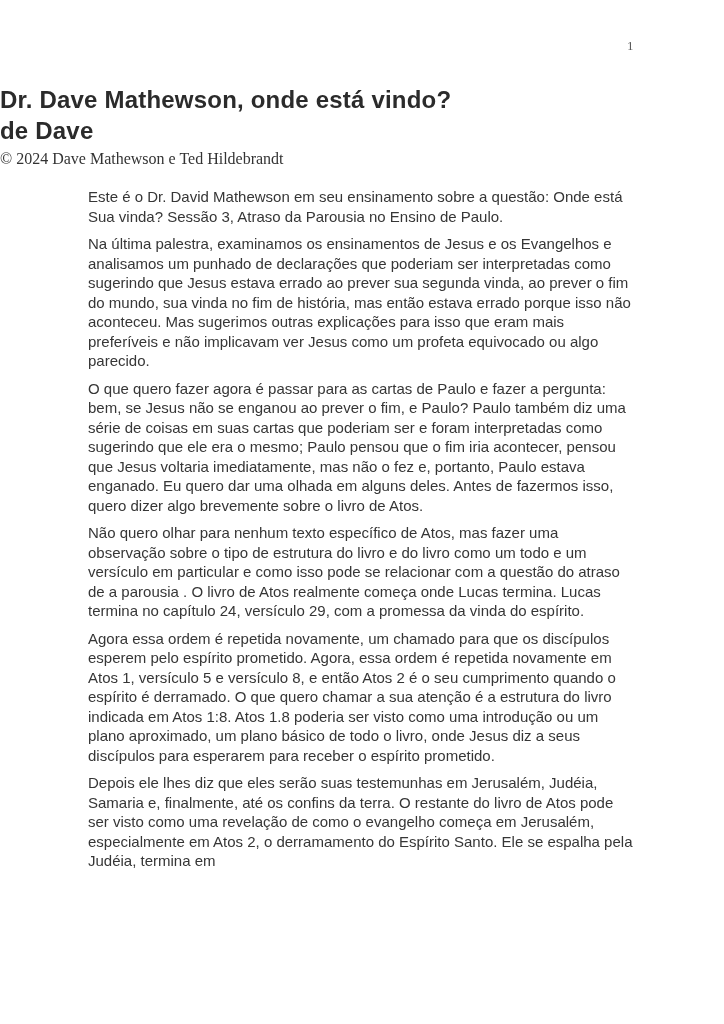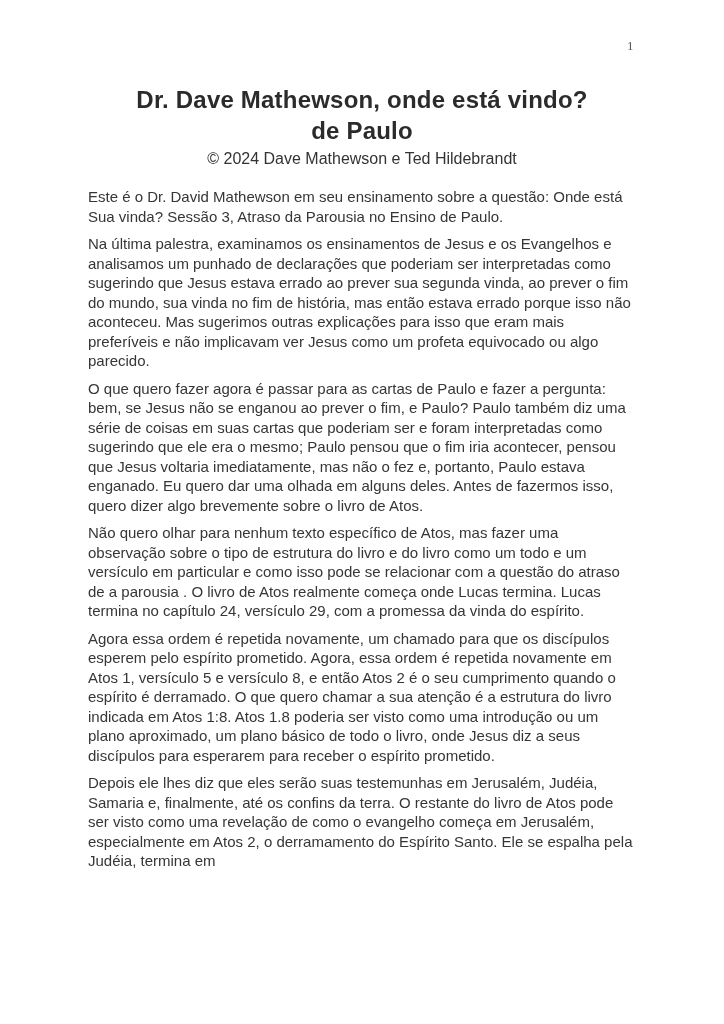--- a/index.html
+++ b/index.html
@@ -21,33 +21,32 @@
   .page-number {
     position: absolute;
     top: 38px;
     left: 627px;
     font-family: "Liberation Serif", serif;
     font-size: 13px;
     color: #5a5a5a;
   }
   .doc-header {
     padding-top: 84px;
-    text-align: center;
   }
   .doc-title {
     font-size: 24px;
     line-height: 31px;
     font-weight: 700;
     color: #2b2b2b;
     letter-spacing: 0.2px;
   }
   .title-line { display: block; }
   .copyright {
     margin-top: 3px;
-    font-family: Liberation Sans, sans-serif;
+    font-family: Liberation Serif, serif;
     font-size: 16px;
     line-height: 20px;
     color: #333333;
     font-weight: 400;
   }
   .doc-body {
     margin-top: 18px;
     padding-left: 88px;
     padding-right: 86px;
   }
@@ -63,21 +62,21 @@
 </head>
 <body>
 
 <div class="page">
 
   <div class="page-number">1</div>
 
   <header class="doc-header">
     <h1 class="doc-title">
       <span class="title-line">Dr. Dave Mathewson, onde está vindo?</span>
-      <span class="title-line">de Paulo</span>
+      <span class="title-line">de Dave</span>
     </h1>
     <div class="copyright">© 2024 Dave Mathewson e Ted Hildebrandt</div>
   </header>
 
   <main class="doc-body">
     <p>Este é o Dr. David Mathewson em seu ensinamento sobre a questão: Onde está Sua vinda? Sessão 3, Atraso da Parousia no Ensino de Paulo.</p>
     <p>Na última palestra, examinamos os ensinamentos de Jesus e os Evangelhos e analisamos um punhado de declarações que poderiam ser interpretadas como sugerindo que Jesus estava errado ao prever sua segunda vinda, ao prever o fim do mundo, sua vinda no fim de história, mas então estava errado porque isso não aconteceu. Mas sugerimos outras explicações para isso que eram mais preferíveis e não implicavam ver Jesus como um profeta equivocado ou algo parecido.</p>
     <p>O que quero fazer agora é passar para as cartas de Paulo e fazer a pergunta: bem, se Jesus não se enganou ao prever o fim, e Paulo? Paulo também diz uma série de coisas em suas cartas que poderiam ser e foram interpretadas como sugerindo que ele era o mesmo; Paulo pensou que o fim iria acontecer, pensou que Jesus voltaria imediatamente, mas não o fez e, portanto, Paulo estava enganado. Eu quero dar uma olhada em alguns deles. Antes de fazermos isso, quero dizer algo brevemente sobre o livro de Atos.</p>
     <p>Não quero olhar para nenhum texto específico de Atos, mas fazer uma observação sobre o tipo de estrutura do livro e do livro como um todo e um versículo em particular e como isso pode se relacionar com a questão do atraso de a parousia . O livro de Atos realmente começa onde Lucas termina. Lucas termina no capítulo 24, versículo 29, com a promessa da vinda do espírito.</p>
     <p>Agora essa ordem é repetida novamente, um chamado para que os discípulos esperem pelo espírito prometido. Agora, essa ordem é repetida novamente em Atos 1, versículo 5 e versículo 8, e então Atos 2 é o seu cumprimento quando o espírito é derramado. O que quero chamar a sua atenção é a estrutura do livro indicada em Atos 1:8. Atos 1.8 poderia ser visto como uma introdução ou um plano aproximado, um plano básico de todo o livro, onde Jesus diz a seus discípulos para esperarem para receber o espírito prometido.</p>

